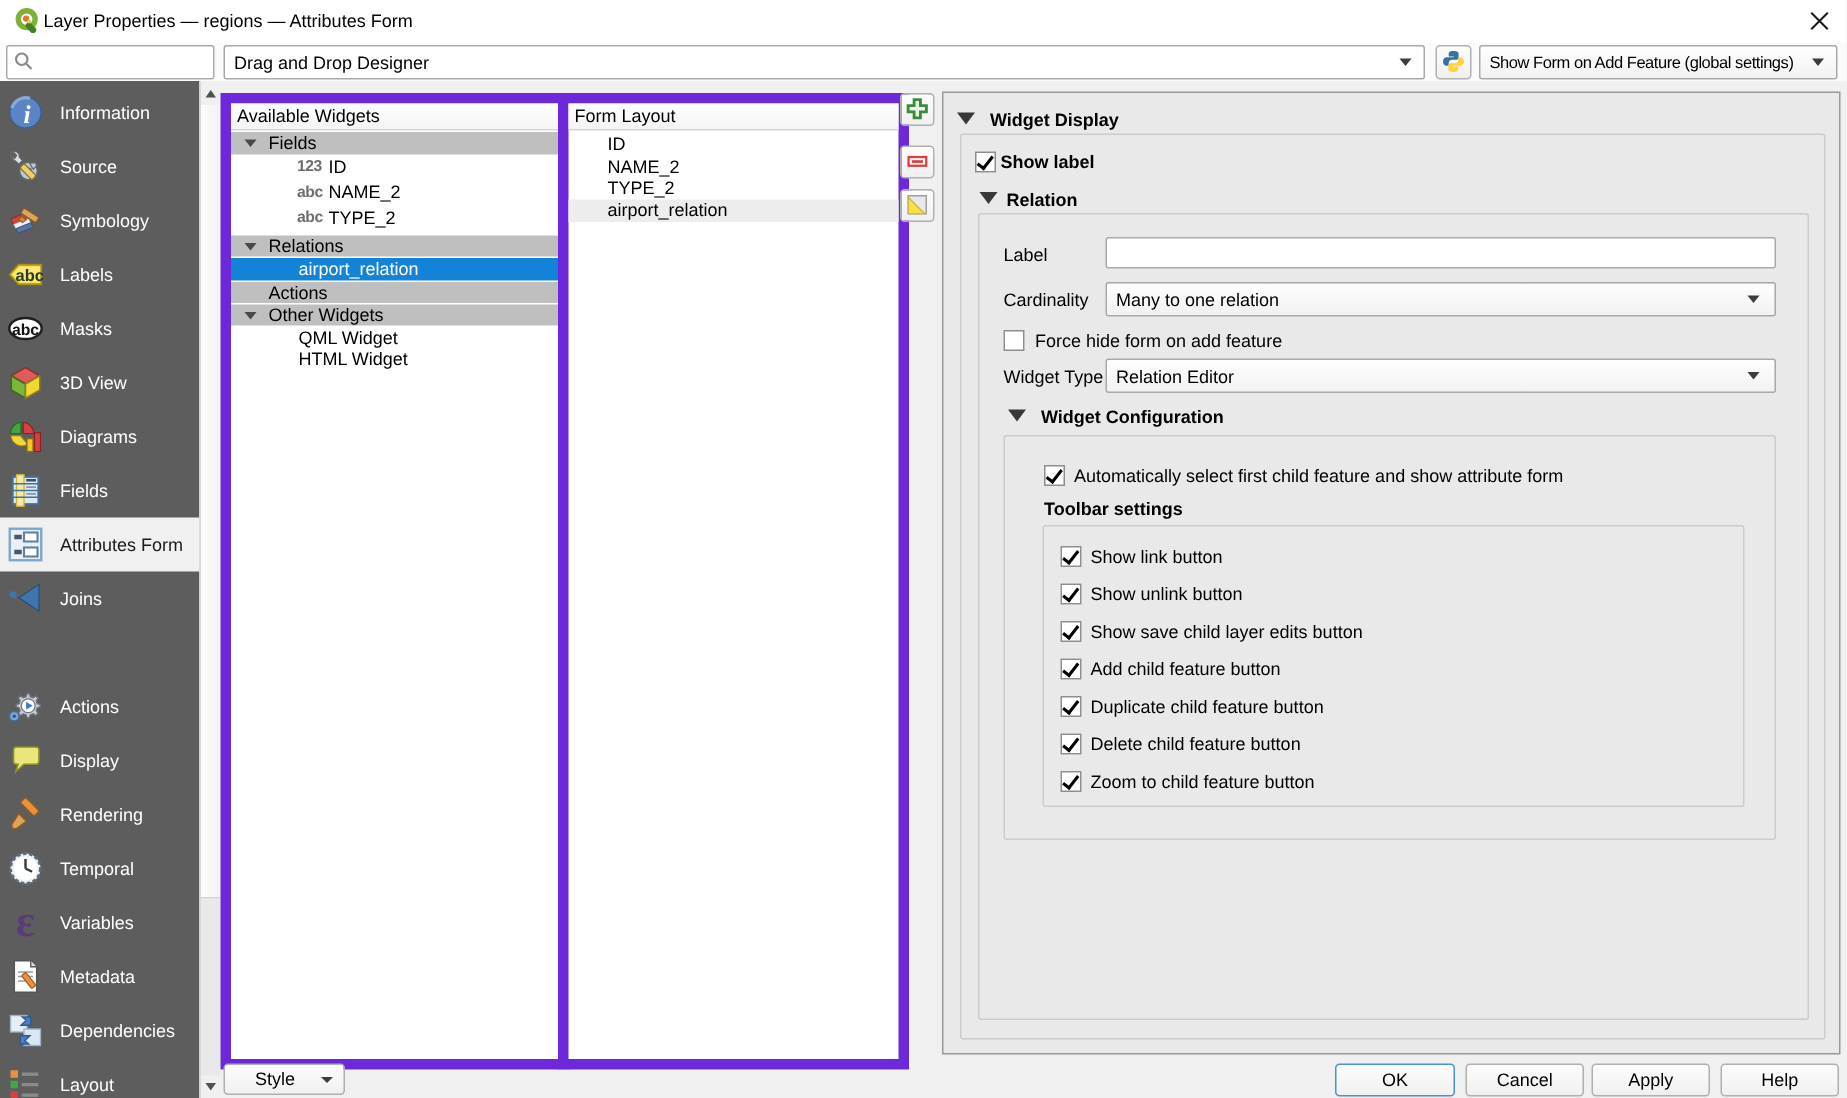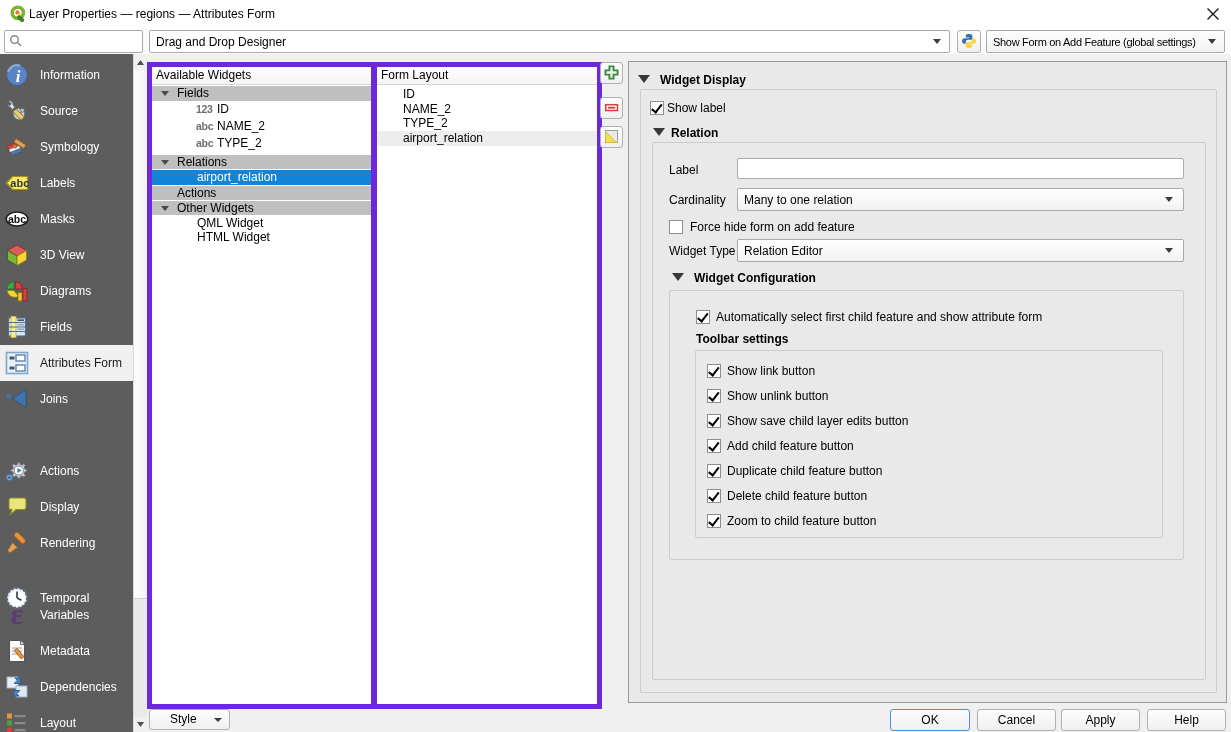--- a/index.html
+++ b/index.html
@@ -7,21 +7,21 @@
 #app{position:relative;width:1231px;height:732px;background:#f0f0f0;}
 .abs{position:absolute;}
 .titlebar{left:0;top:0;width:1231px;height:29px;background:#ffffff;}
 .title-text{left:29px;top:7px;font-size:12px;}
 .sidebar{left:0;top:54px;width:133px;height:678px;background:#5d5d5d;}
 .sideitem{position:absolute;left:0;width:133px;height:36px;color:#fff;}
 .sideitem.sel{background:#f0f0f0;color:#1a1a1a;}
 .sideitem .lbl{position:absolute;left:40px;top:50%;transform:translateY(-50%);white-space:nowrap;}
 .sideitem svg{position:absolute;left:5px;top:6px;}
 .sscroll{left:133px;top:54px;width:14px;height:678px;background:#f0f0f0;border-left:1px solid #d9d9d9;}
-.panel{background:#fff;border:5px solid #6d28d9;}
+.panel{background:#fff;border:7px solid #6d28d9;}
 .phead{position:absolute;left:0;top:0;right:0;height:17px;background:linear-gradient(#ffffff,#f4f4f4);border-bottom:1px solid #d5d5d5;line-height:17px;padding-left:4px;}
 .trow{position:absolute;left:0;right:0;white-space:nowrap;}
 .band{background:#bfbfbf;}
 .tri-exp{position:absolute;width:0;height:0;border-left:4px solid transparent;border-right:4px solid transparent;border-top:5px solid #494949;}
 .tri-hdr{position:absolute;width:0;height:0;border-left:6px solid transparent;border-right:6px solid transparent;border-top:8px solid #383838;}
 .cb{position:absolute;width:12px;height:12px;background:#fff;border:1px solid #8e8e8e;}
 .cb.on::after{content:'';position:absolute;left:3px;top:-0.5px;width:4px;height:8.5px;border:solid #000;border-width:0 2.4px 2.4px 0;transform:rotate(38deg);}
 .combo{position:absolute;background:linear-gradient(#fefefe,#f2f2f2);border:1px solid #a9a9a9;border-radius:2px;}
 .combo .ctext{position:absolute;left:6px;top:50%;transform:translateY(-50%);white-space:nowrap;}
 .carr{position:absolute;width:0;height:0;border-left:4.5px solid transparent;border-right:4.5px solid transparent;border-top:5px solid #3c3c3c;}
@@ -181,21 +181,21 @@
       </svg>
     <span class="lbl">Display</span>
     </div>
   <div class="sideitem" style="top:525px;">
     <svg width="24" height="24" viewBox="0 0 24 24">
         <rect x="12" y="0.5" width="13" height="5" rx="1.2" transform="rotate(45 12 0.5)" fill="#e8913e" stroke="#9c5a14" stroke-width="0.9"></rect>
         <path d="M7.5 11.5 L12.5 16.5 L6.5 21 Q4.5 22 3.5 21 Q2.5 20 3 18.5 Z" fill="#dca35e" stroke="#9c5a14" stroke-width="0.9"></path>
       </svg>
     <span class="lbl">Rendering</span>
     </div>
-  <div class="sideitem" style="top:580px;">
+  <div class="sideitem" style="top:561px;">
     <svg width="24" height="24" viewBox="0 0 24 24">
         <circle cx="12" cy="12" r="10" fill="#eef1f4" stroke="#5b6b7d" stroke-width="2" stroke-dasharray="2.4 1.7"></circle>
         <circle cx="12" cy="12" r="7.8" fill="#fff"></circle>
         <line x1="12" y1="12" x2="12" y2="5.6" stroke="#2f3a45" stroke-width="1.6"></line>
         <line x1="12" y1="12" x2="16.4" y2="14.2" stroke="#2f3a45" stroke-width="1.6"></line>
       </svg>
     <span class="lbl">Temporal</span>
     </div>
   <div class="sideitem" style="top:597px;">
     <svg width="24" height="24" viewBox="0 0 24 24">
@@ -322,21 +322,21 @@
       <polygon points="1.5,13.5 1.5,2.5 12.5,13.5" fill="#f7e14a" stroke="#c9b73a" stroke-width="0.8"></polygon>
     </svg>
   </div>
 
   <div class="abs" style="left:628px;top:61px;width:597px;height:640px;background:#e9e9e9;border:1px solid #9a9a9a;"></div>
   <span class="tri-hdr" style="left:638px;top:75px;"></span>
   <div class="abs bold" style="left:660px;top:73px;text-align:center;">Widget Display</div>
   <div class="grpframe" style="left:640px;top:89px;width:575px;height:602px;"></div>
 
   <span class="cb on" style="left:650px;top:101px;"></span>
-  <div class="abs" style="left:667px;top:101px;">Show label</div>
+  <div class="abs" style="left:667px;top:101px;font-weight:bold;">Show label</div>
 
   <span class="tri-hdr" style="left:653px;top:128px;"></span>
   <div class="abs bold" style="left:671px;top:126px;">Relation</div>
   <div class="grpframe" style="left:652px;top:142px;width:552px;height:536px;"></div>
 
   <div class="abs" style="left:669px;top:163px;">Label</div>
   <div class="input" style="left:737px;top:158px;width:445px;height:19px;"></div>
 
   <div class="abs" style="left:669px;top:193px;">Cardinality</div>
   <div class="combo" style="left:737px;top:188px;width:445px;height:21px;">

